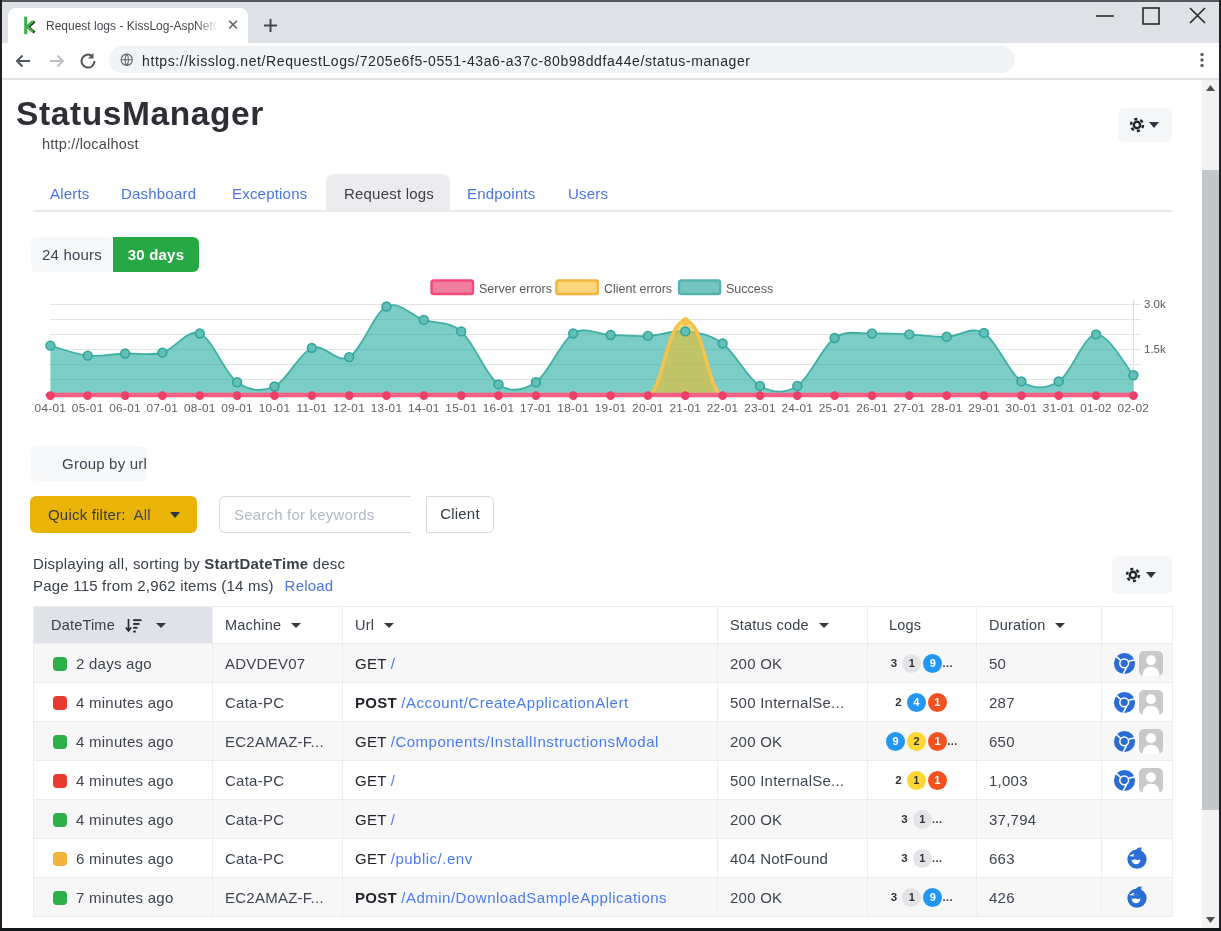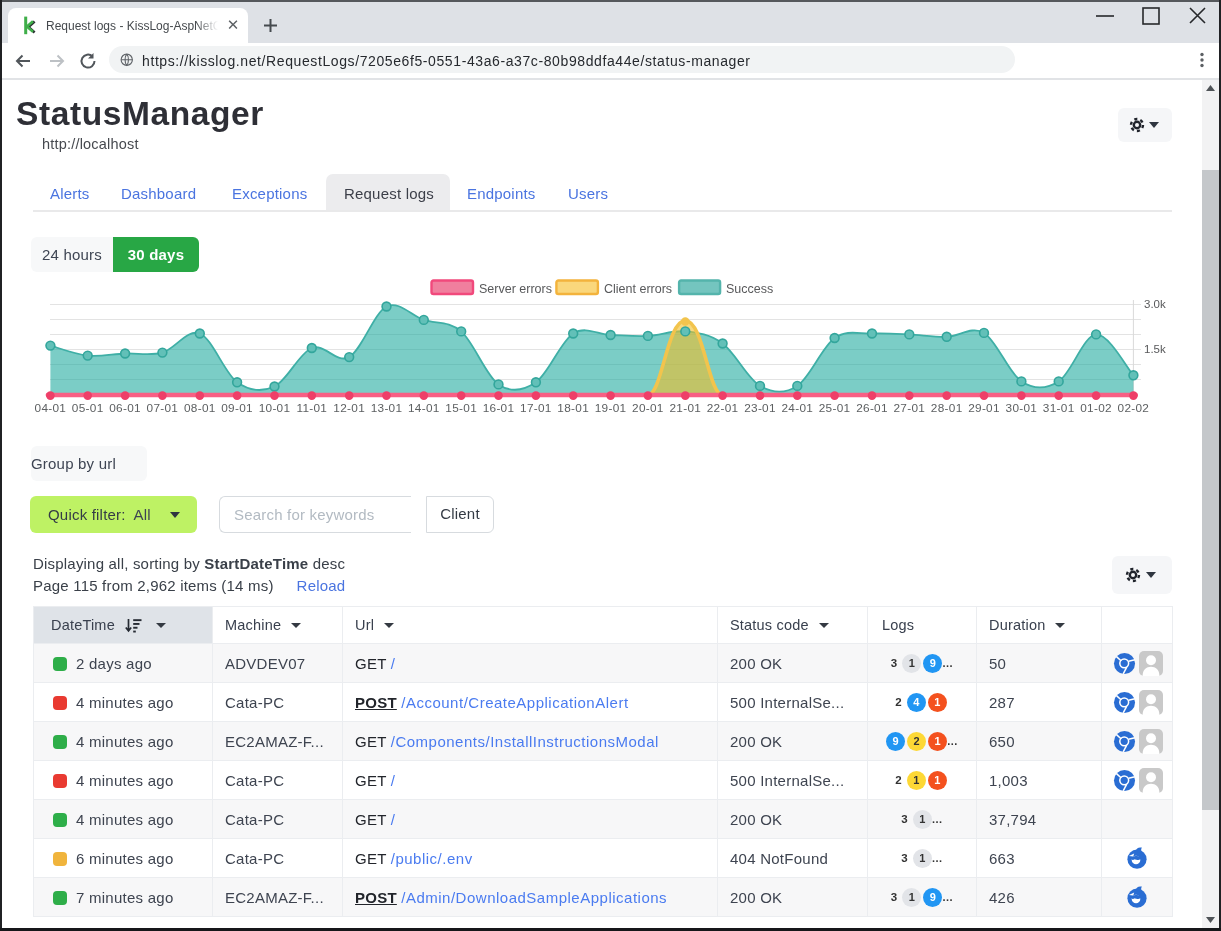--- a/index.html
+++ b/index.html
@@ -32,40 +32,40 @@
   #gear2 { left:1112px; top:556px; width:60px; height:38px; }
   
   #navline { left:33px; top:210px; width:1139px; height:1.5px; background:#e9e9ea; }
   .navlink { position:absolute; top:185px; font-size:15px; color:#4a74e0; letter-spacing:0.2px; }
   #navactive { left:326px; top:174px; width:124px; height:37px; background:#ececee; border-radius:7px 7px 0 0; }
   #navactive span { position:absolute; left:18px; top:11px; font-size:15px; color:#3c3f49; letter-spacing:0.2px; }
   
   #btn24 { left:31px; top:237px; width:82px; height:35px; background:#f7f8f9; border-radius:6px 0 0 6px; font-size:15px; color:#3e4553; text-align:center; line-height:35px; letter-spacing:0.2px; }
   #btn30 { left:113px; top:237px; width:86px; height:35px; background:#28a745; border-radius:0 6px 6px 0; font-size:15px; font-weight:bold; color:#fff; text-align:center; line-height:35px; letter-spacing:0.2px; }
   
-  #groupbtn { left:31px; top:446px; width:116px; height:35px; background:#f7f8f9; border-radius:6px; font-size:15px; color:#3e4553; text-align:left; line-height:35px; letter-spacing:0.2px; }
-  #quickf { left:30px; top:496px; width:167px; height:37px; background:#bef264; border-radius:6px; }
+  #groupbtn { left:31px; top:446px; width:116px; height:35px; background:#f7f8f9; border-radius:6px; font-size:15px; color:#3e4553; text-align:right; line-height:35px; letter-spacing:0.2px; }
+  #quickf { left:30px; top:496px; width:167px; height:37px; background:#eab308; border-radius:6px; }
   #searchbox { left:219px; top:496px; width:192px; height:37px; border:1.5px solid #d7dbdf; border-right:none; border-radius:6px 0 0 6px; background:#fff; }
   #searchbox span { position:absolute; left:14px; top:9px; font-size:15px; color:#b2bac2; letter-spacing:0.2px; }
   #searchbtn { left:426px; top:496px; width:68px; height:37px; border:1.5px solid #d7dbdf; border-radius:0 6px 6px 0; background:#fff; font-size:15px; color:#333a44; text-align:center; line-height:34px; letter-spacing:0.2px; }
   #info1 { left:33px; top:555px; font-size:15px; color:#3a4049; letter-spacing:0.2px; }
   #info2 { left:33px; top:577px; font-size:15px; color:#3a4049; letter-spacing:0.2px; }
-  #info2 a { color:#4a74e0; text-decoration:none; margin-left:23px; }
+  #info2 a { color:#4a74e0; text-decoration:none; margin-left:11px; }
   
   .caret { position:absolute; width:0; height:0; border-left:5.5px solid transparent; border-right:5.5px solid transparent; border-top:6px solid #2f3640; }
   
   #tbl { left:33px; top:606px; width:1139px; border-collapse:collapse; table-layout:fixed; font-size:15px; color:#3e4450; letter-spacing:0.25px; }
   #tbl td, #tbl th { border:1px solid #ebedf0; overflow:hidden; white-space:nowrap; padding:0 0 0 12px; text-align:left; font-weight:normal; vertical-align:middle; }
   #tbl th { height:37px; font-size:14.5px; color:#39404e; letter-spacing:0.2px; }
   #tbl td { height:39px; }
   #tbl tr.odd td { background:#f7f7f8; }
   #th-dt { background:#dfe3e8; }
   .sq { display:inline-block; width:14px; height:14px; border-radius:4px; vertical-align:-2px; margin-right:9px; }
   .sq.g { background:#2eae49; } .sq.r { background:#e93a31; } .sq.y { background:#f0b43c; }
-  .mth { color:#22252b; } .mthb { color:#22252b; font-weight:bold;text-decoration:underline; }
+  .mth { color:#22252b; } .mthb { color:#22252b; font-weight:bold; }
   .lnk { color:#4a7bf0; text-decoration:none; letter-spacing:0.5px; }
   #tbl td.logs { text-align:center; padding:0; }
   .cnt { display:inline-block; font-size:11.5px; font-weight:bold; color:#333; margin-right:5px; vertical-align:middle; }
   .bdg { display:inline-block; width:19px; height:19px; border-radius:50%; font-size:11px; font-weight:bold; text-align:center; line-height:19px; vertical-align:middle; margin-right:2px; }
   .bdg.gray { background:#e2e4e8; color:#333; }
   .bdg.blue { background:#2196f3; color:#fff; }
   .bdg.red { background:#f4511e; color:#fff; }
   .bdg.yel { background:#fdd835; color:#333; }
   .dots { display:inline-block; font-size:11px; font-weight:bold; color:#333; letter-spacing:0.5px; margin-left:-2px; vertical-align:middle; }
   .icn { padding:0 !important; }
@@ -310,21 +310,21 @@
               <rect x="8.2" y="1.2" width="8.3" height="1.9"></rect>
               <rect x="8.2" y="5" width="6.3" height="1.9"></rect>
               <rect x="8.2" y="8.8" width="4.3" height="1.9"></rect>
               <rect x="8.2" y="12.6" width="2.6" height="1.9"></rect>
             </g>
           </svg>
     <span class="hcaret"></span></th>
   <th>Machine<span class="hcaret"></span></th>
   <th>Url<span class="hcaret"></span></th>
   <th>Status code<span class="hcaret"></span></th>
-  <th><span style="margin-left:2px">Logs</span></th>
+  <th><span style="margin-left:9px">Logs</span></th>
   <th>Duration<span class="hcaret"></span></th>
   <th></th>
 </tr>
 <tr class="odd">
   <td><span style="margin-left:7px"></span><span class="sq g"></span>2 days ago</td>
   <td>ADVDEV07</td>
   <td><span class="mth">GET</span> <a class="lnk">/</a></td>
   <td>200 OK</td>
   <td class="logs"><span class="cnt">3</span><span class="bdg gray">1</span><span class="bdg blue">9</span><span class="dots">...</span></td>
   <td>50</td>

